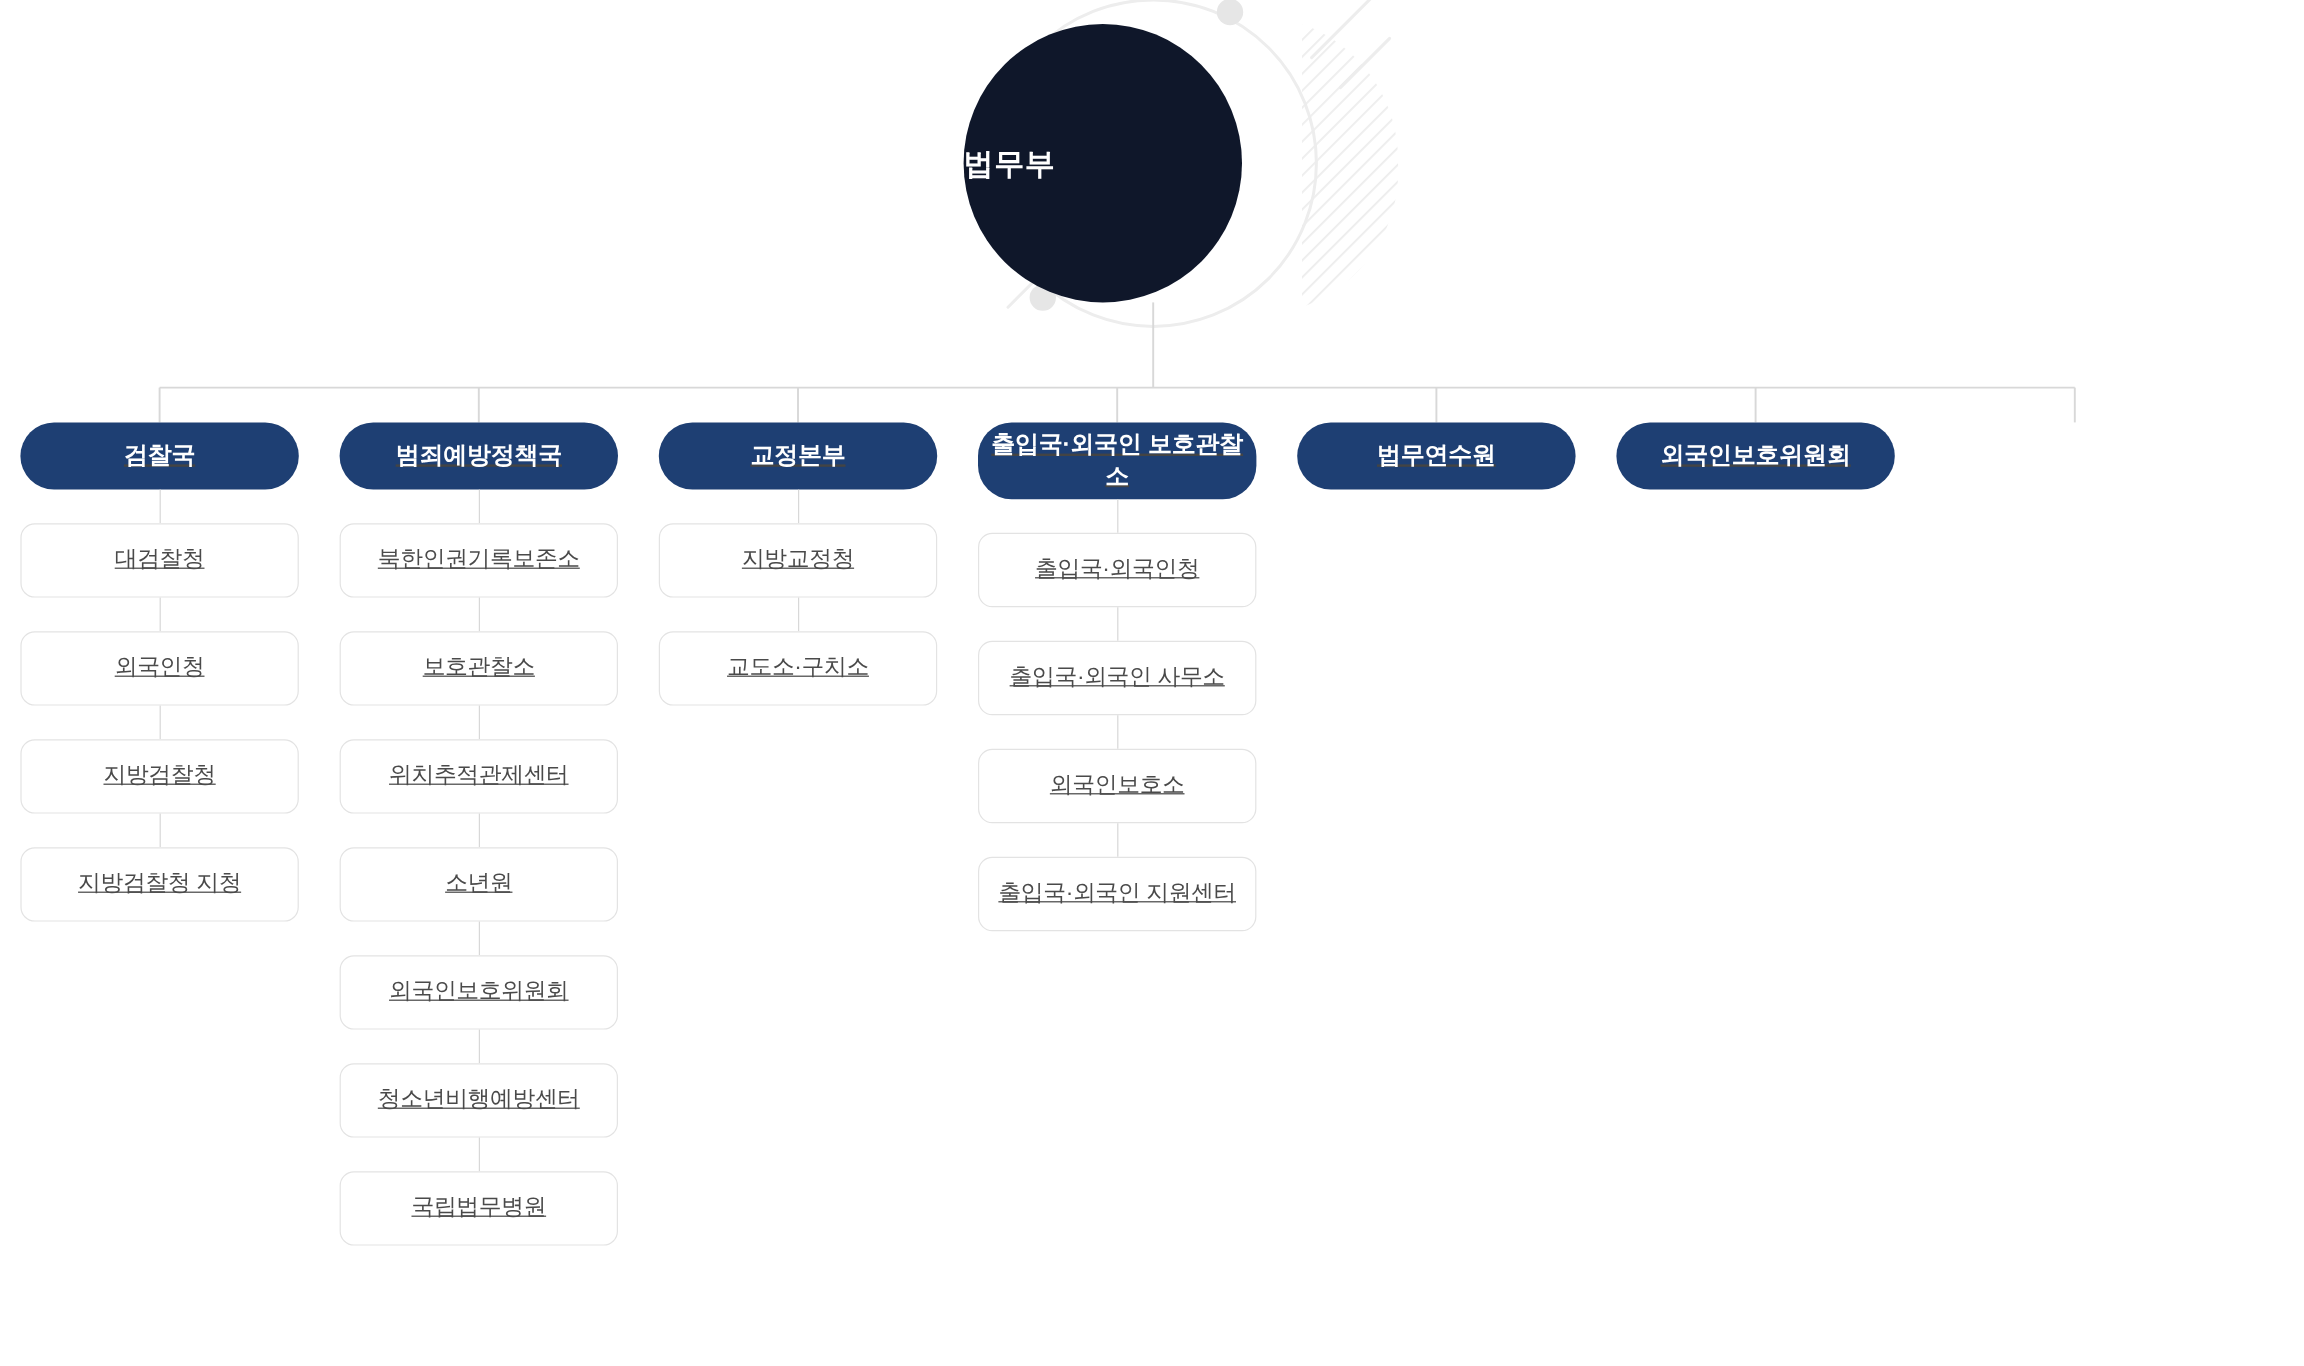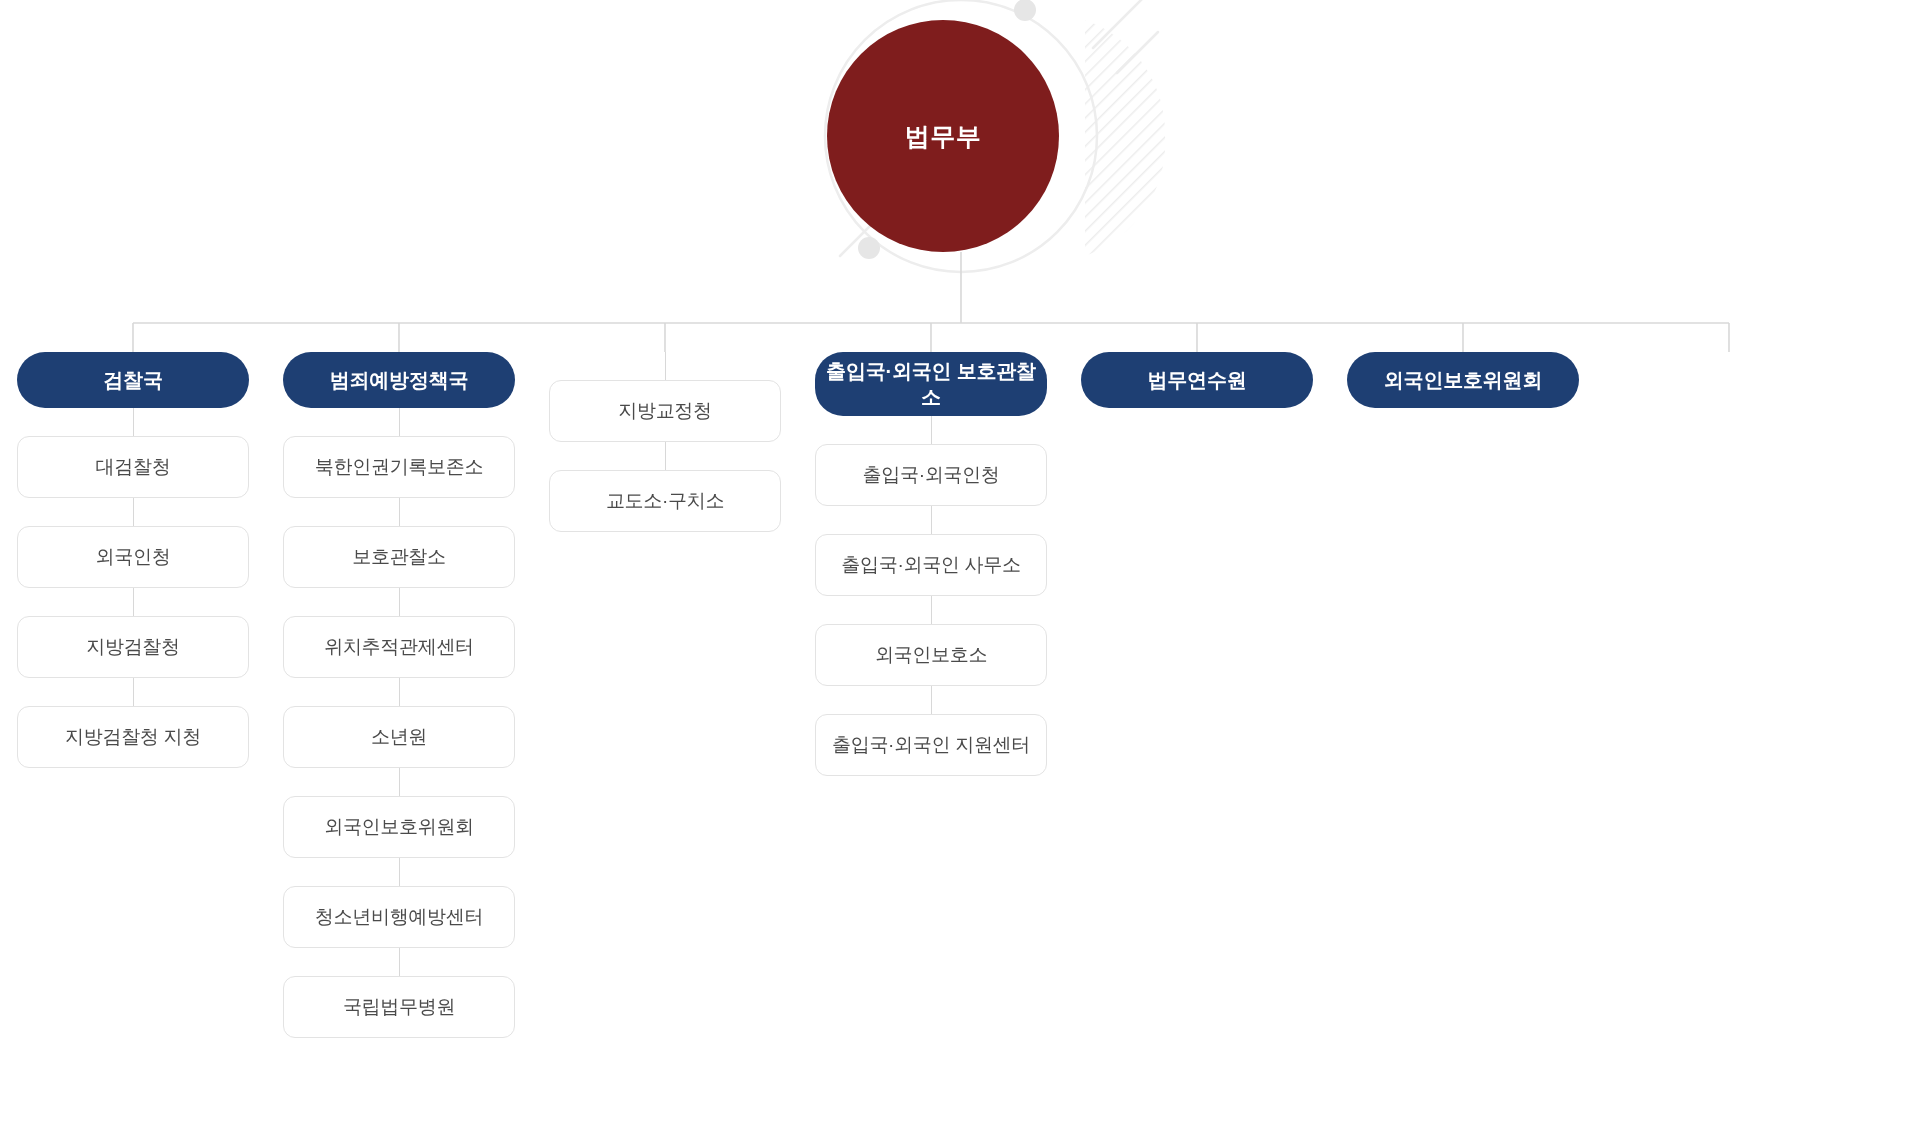--- a/index.html
+++ b/index.html
@@ -30,29 +30,28 @@
   .deco-layer {
     position: absolute;
     left: 0; top: 0;
     width: 1920px; height: 300px;
     pointer-events: none;
   }
 
   
   .root-circle {
     position: absolute;
-    left: 827px;
+    left: 803px;
     top: 20px;
     width: 232px;
     height: 232px;
     border-radius: 50%;
-    background: #7f1d1d;
-    display: flex;
-    align-items: center;
-    justify-content: center;
+    background: #0f172a;
+    display: flex;
+    align-items: center;
     z-index: 5;
   }
   .root-circle-label {
     color: #ffffff;
     font-size: 25px;
     font-weight: 600;
     letter-spacing: 0.5px;
     white-space: nowrap;
   }
 
@@ -67,20 +66,21 @@
   }
 
   
   .columns {
     position: absolute;
     left: 0;
     top: 352px;
     width: 1660px;
     display: flex;
     z-index: 3;
+    text-decoration: underline;
   }
   .column {
     width: 266px;
     flex: 0 0 266px;
     display: flex;
     flex-direction: column;
     align-items: center;
   }
 
   .dept-node {
@@ -208,20 +208,21 @@
           <div class="child-node">소년원</div>
           <div class="child-stub"></div>
           <div class="child-node">외국인보호위원회</div>
           <div class="child-stub"></div>
           <div class="child-node">청소년비행예방센터</div>
           <div class="child-stub"></div>
           <div class="child-node">국립법무병원</div>
         </div>
       </div>
       <div class="column">
+        <div class="dept-node">교정본부</div>
         <div class="child-list">
           <div class="child-stub"></div>
           <div class="child-node">지방교정청</div>
           <div class="child-stub"></div>
           <div class="child-node">교도소·구치소</div>
         </div>
       </div>
       <div class="column">
         <div class="dept-node">출입국·외국인 보호관찰소</div>
         <div class="child-list">

